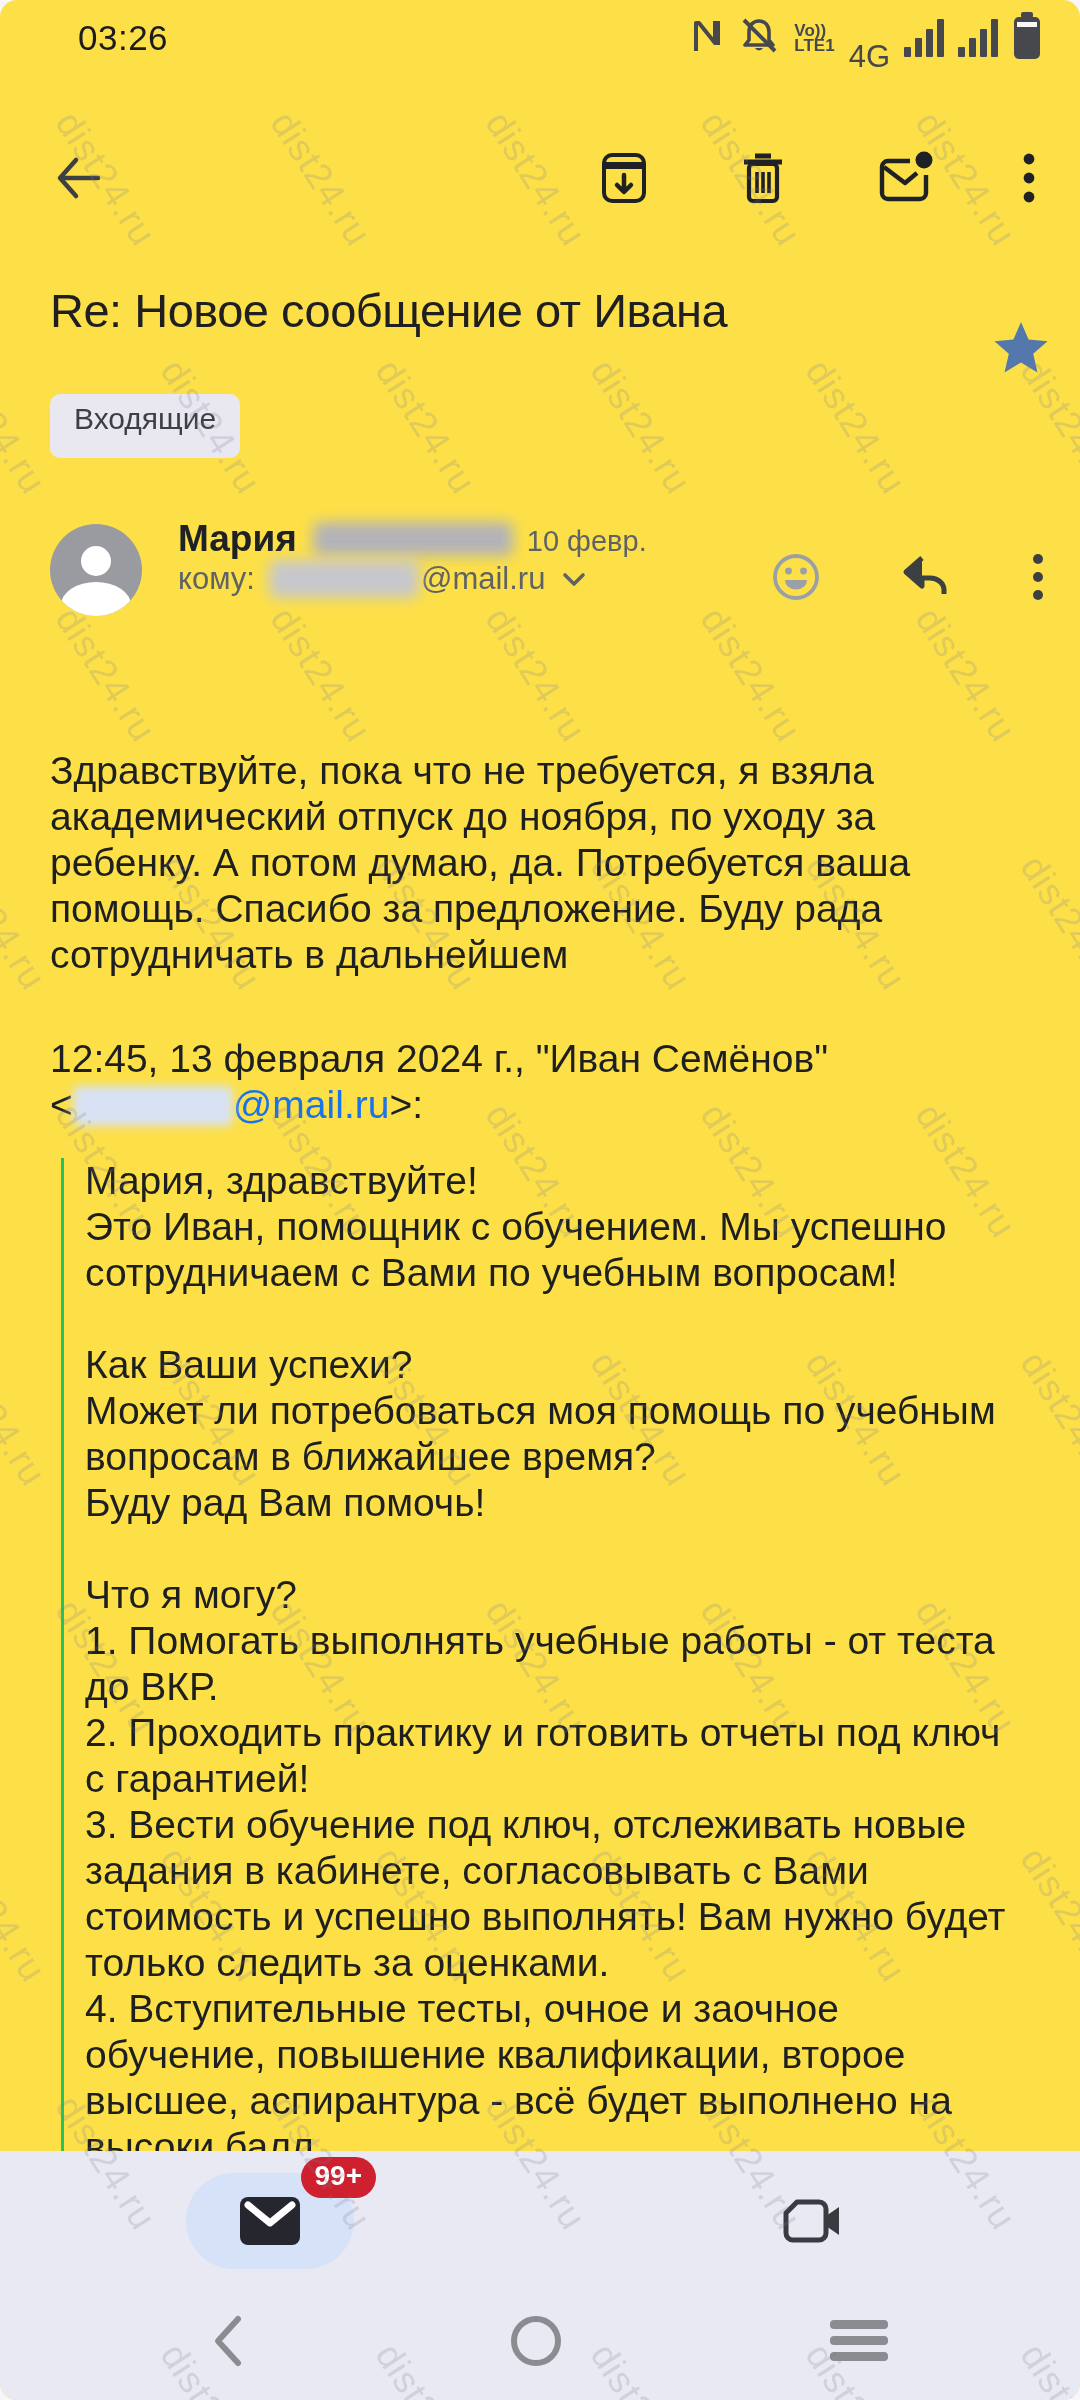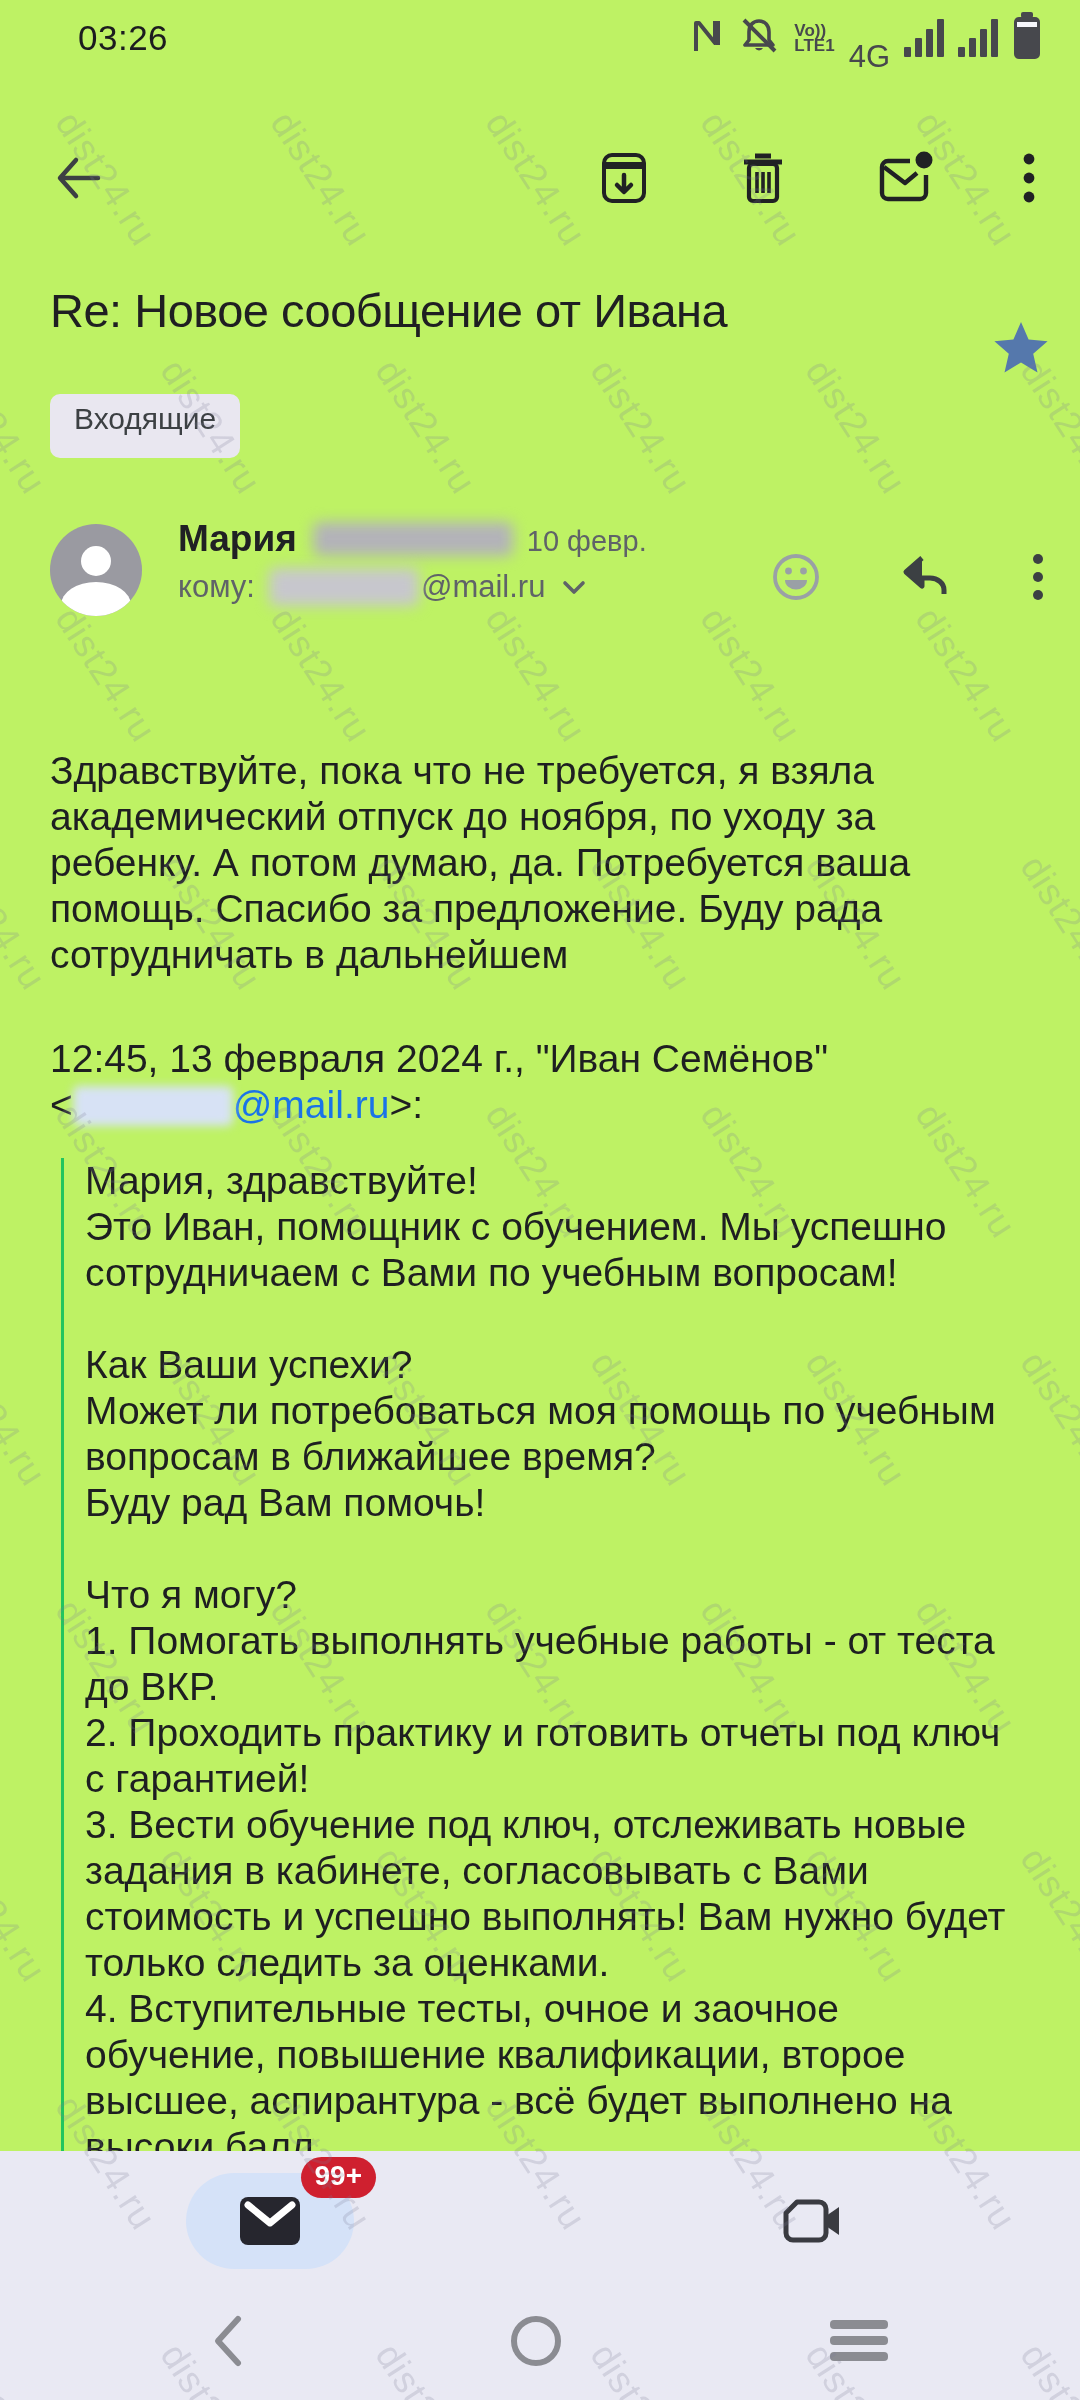--- a/index.html
+++ b/index.html
@@ -1,18 +1,18 @@
 <!DOCTYPE html>
 <html><head>
 <meta charset="utf-8">
 <style>
   * { margin:0; padding:0; box-sizing:border-box; }
   html,body { width:1080px; height:2400px; overflow:hidden; }
   body { font-family:"Liberation Sans","DejaVu Sans",sans-serif; background:#f6f6fb; }
-  .screen { position:relative; width:1080px; height:2400px; background:#bef264; overflow:hidden; }
+  .screen { position:relative; width:1080px; height:2400px; background:#fde047; overflow:hidden;border-radius:17px; }
 
   
   .wm-layer { position:absolute; inset:0; z-index:50; pointer-events:none; overflow:hidden; }
   .wm { position:absolute; transform:rotate(57deg); font-size:37px; letter-spacing:1px;
         color:rgba(124,124,148,0.22); white-space:nowrap; }
 
   
   .status-bar { position:absolute; top:0; left:0; right:0; height:66px; display:flex;
                 align-items:center; justify-content:space-between; padding:10px 38px 0 78px; }
   .time { font-size:35px; color:#1c1c1f; letter-spacing:.5px; }
@@ -42,21 +42,21 @@
   .avatar { width:92px; height:92px; border-radius:50%; background:#9a9aa1; position:relative;
             overflow:hidden; flex:0 0 92px; margin-top:12px; }
   .avatar .head { position:absolute; top:22px; left:31px; width:30px; height:30px; border-radius:50%; background:#fff; }
   .avatar .body { position:absolute; top:58px; left:11px; width:70px; height:46px; border-radius:50%; background:#fff; }
   .sender-main { margin-left:36px; flex:1; min-width:0; }
   .name-line { display:flex; align-items:baseline; margin-top:6px; }
   .sender-name { font-size:37px; font-weight:700; color:#202124; }
   .blur-box { display:inline-block; border-radius:6px; filter:blur(7px); }
   .surname-blur { width:200px; height:34px; background:#b3b3b9; margin-left:16px; align-self:center; }
   .sent-date { font-size:29px; color:#5f6368; margin-left:14px; white-space:nowrap; }
-  .to-line { display:flex; align-items:center; margin-top:8px; font-size:31px; color:#5f6368; }
+  .to-line { display:flex; align-items:center; margin-top:0; font-size:31px; color:#5f6368; }
   .to-blur { width:150px; height:38px; background:#c7c7cd; margin-left:14px; }
   .to-domain { margin-left:2px; }
   .sender-icons { display:flex; align-items:center; gap:78px; margin-left:18px; margin-top:26px; }
 
   
   .preline { white-space:pre-line; }
   .mail-body { position:absolute; top:748px; left:50px; right:58px; font-size:39px;
                line-height:46px; color:#1e1f21; }
   .quote-header { position:absolute; top:1036px; left:50px; right:58px; font-size:39px;
                   line-height:46px; color:#1e1f21; }

